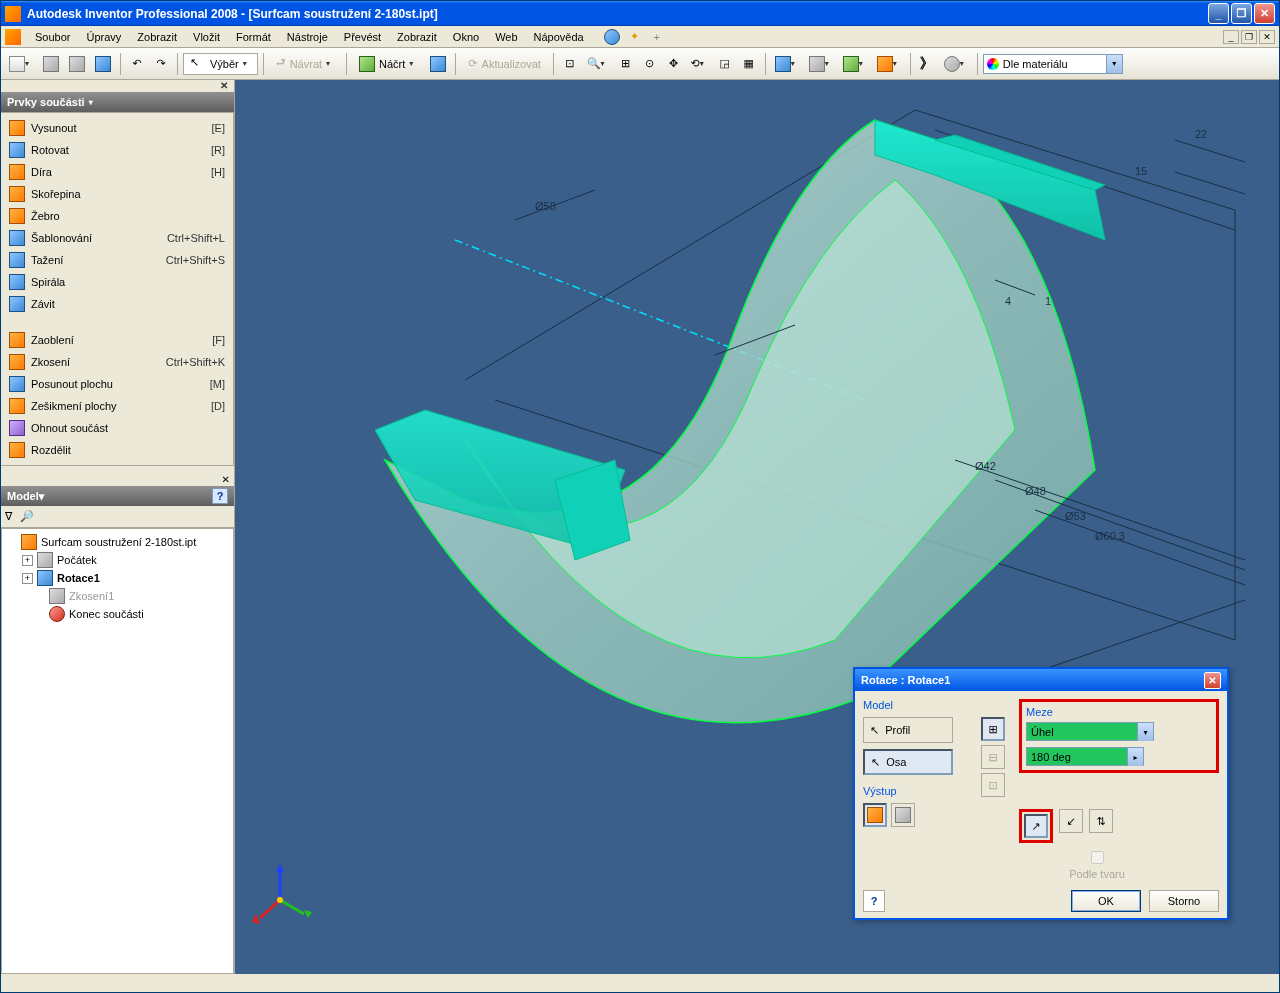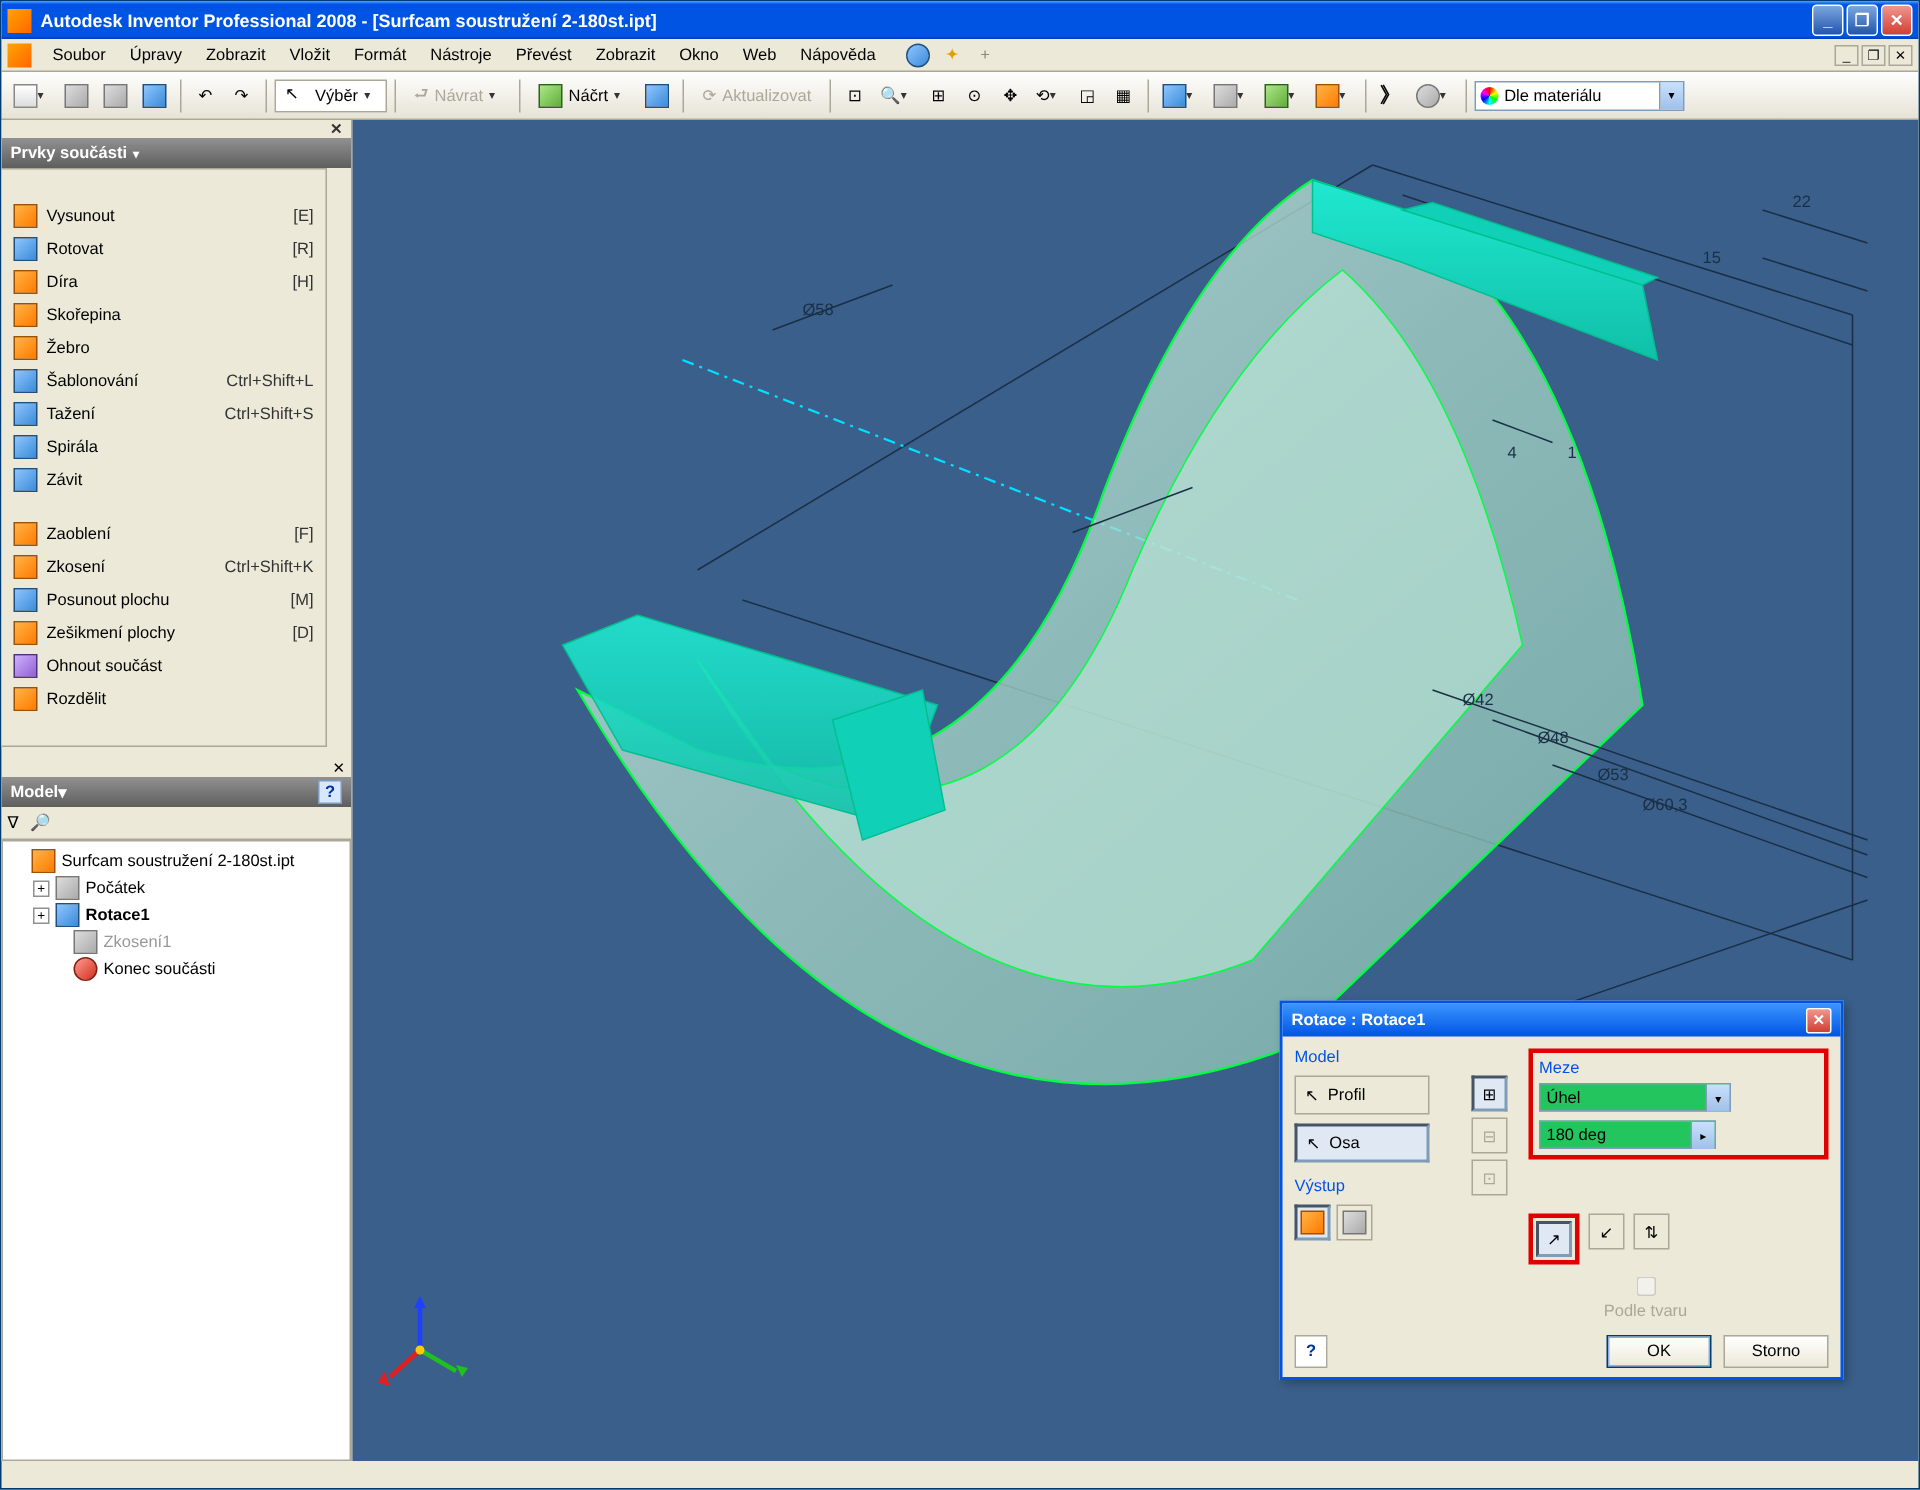--- a/index.html
+++ b/index.html
@@ -27,21 +27,21 @@
 .matsel { width: 140px; height: 20px; border: 1px solid #7f9db9; background: #fff; display: flex; align-items: center; padding: 0 3px; position: relative; }
 .matsel .swatch { width: 12px; height: 12px; background: conic-gradient(red,yellow,lime,cyan,blue,magenta,red); border-radius: 50%; margin-right: 4px; }
 .matsel .ddbtn { position: absolute; right: 0; top: 0; width: 16px; height: 18px; background: linear-gradient(to bottom,#c9e0fc,#a0c0e8); border-left: 1px solid #7f9db9; display: flex; align-items: center; justify-content: center; font-size: 8px; }
 
 .workspace { display: flex; height: calc(100% - 25px - 22px - 32px - 18px); }
 .leftcol { width: 234px; background: #ece9d8; display: flex; flex-direction: column; border-right: 1px solid #aca899; }
 .panel-hdr { height: 20px; background: linear-gradient(to bottom, #919191, #5e5e5e); color: #fff; display: flex; align-items: center; padding: 0 6px; font-weight: bold; position: relative; }
 .panel-hdr .closer { position: absolute; right: 2px; top: -12px; width: 12px; height: 12px; font-size: 10px; color: #333; cursor: pointer; }
 .panel-hdr .dd2 { margin-left: 4px; font-size: 8px; }
 .feat-panel { flex: 0 0 auto; background: #ece9d8; position: relative; padding-top: 12px; }
-.feat-list { background: #ece9d8; overflow-y: auto; max-height: 440px; padding: 20px 0; border: 1px solid #aca899; border-left: none; margin-right: 16px; }
+.feat-list { background: #ece9d8; overflow-y: auto; max-height: 440px; padding: 4px 0; border: 1px solid #aca899; border-left: none; margin-right: 0; }
 .feat-item { display: flex; align-items: center; padding: 3px 8px; gap: 6px; cursor: pointer; }
 .feat-item .ic { width: 16px; height: 16px; }
 .feat-item .lbl { flex: 1; }
 .feat-item .sc { color: #333; }
 .feat-spacer { height: 14px; }
 
 .model-panel { flex: 1; display: flex; flex-direction: column; margin-top: 8px; position: relative; padding-top: 12px; }
 .model-hdr { height: 20px; background: linear-gradient(to bottom, #919191, #5e5e5e); color: #fff; display: flex; align-items: center; padding: 0 6px; font-weight: bold; position: relative; }
 .model-hdr .q { margin-left: auto; width: 16px; height: 16px; background: #d6e7ff; color: #003399; border: 1px solid #7f9db9; display: flex; align-items: center; justify-content: center; font-weight: bold; cursor: pointer; }
 .model-tools { height: 22px; background: #ece9d8; border-bottom: 1px solid #aca899; display: flex; align-items: center; padding: 0 4px; gap: 8px; }

